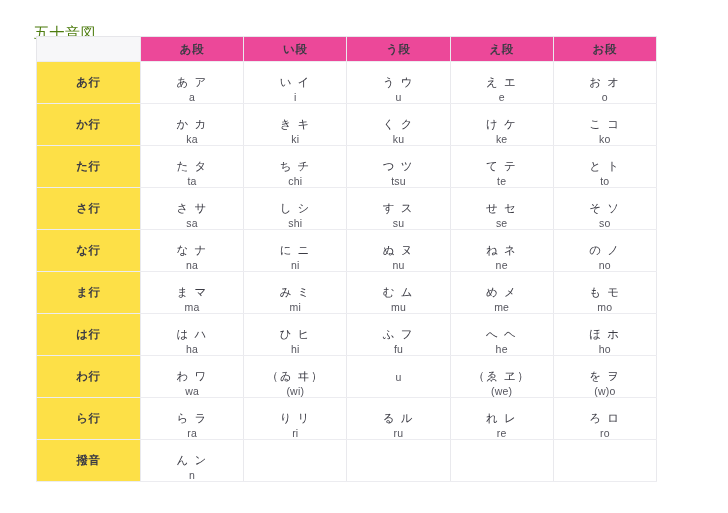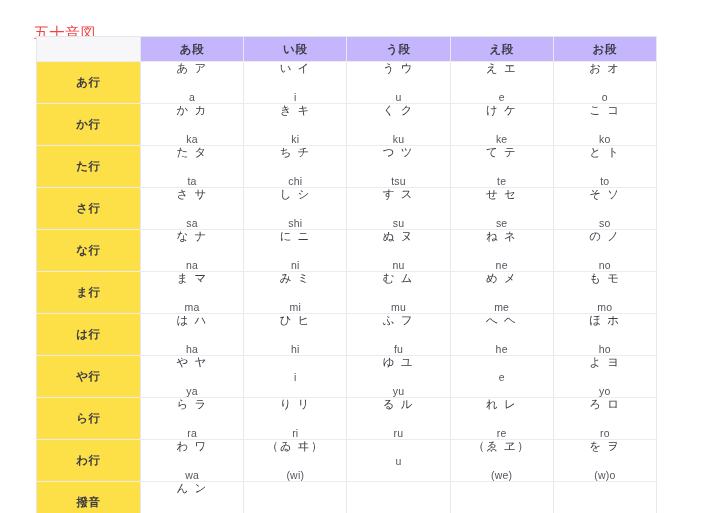--- a/index.html
+++ b/index.html
@@ -25,21 +25,21 @@
     padding: 0;
   }
 
   .page-title {
     position: absolute;
     left: 34px;
     top: 13px;
     font-size: 15px;
     line-height: 20px;
     letter-spacing: 0.5px;
-    color: #ef4444;
+    color: #4d7c0f;
     font-weight: 400;
     white-space: nowrap;
   }
 
   .table-wrap {
     position: absolute;
     left: 36px;
     top: 36px;
     width: 620px;
   }
@@ -60,21 +60,21 @@
     border-right: 1px solid #e9e9ed;
     border-bottom: 1px solid #ececf0;
     text-align: center;
     vertical-align: middle;
     padding: 0;
   }
 
   
   thead th {
     height: 24px;
-    background: #c4b5fd;
+    background: #ec4899;
     font-size: 11.5px;
     font-weight: 700;
     color: #3b3b44;
     letter-spacing: 0.6px;
   }
   thead th.corner {
     background: #f7f7f9;
   }
 
   
@@ -89,23 +89,23 @@
 
   tbody td.cell {
     height: 41px;
     background: #ffffff;
   }
 
   .cell-inner {
     display: flex;
     flex-direction: column;
     align-items: center;
-    justify-content: flex-start;
+    justify-content: flex-end;
     height: 41px;
-    gap: 16px;
+    gap: 2px;
   }
   .cell-inner.solo {
     justify-content: center;
     gap: 0;
   }
 
   .kana {
     font-size: 11.5px;
     line-height: 13px;
     color: #3b3b44;
@@ -378,47 +378,48 @@
               </div>
             </td>
             <td class="cell">
               <div class="cell-inner">
                 <div class="kana">ほ ホ</div>
                 <div class="romaji">ho</div>
               </div>
             </td>
           </tr>
           <tr>
-            <th class="rowlabel">や行</th>
-            <td class="cell">
-              <div class="cell-inner">
-                <div class="kana">や ヤ</div>
-                <div class="romaji">ya</div>
+            <th class="rowlabel">わ行</th>
+            <td class="cell">
+              <div class="cell-inner">
+                <div class="kana">わ ワ</div>
+                <div class="romaji">wa</div>
+              </div>
+            </td>
+            <td class="cell">
+              <div class="cell-inner">
+                <div class="kana">（ゐ ヰ）</div>
+                <div class="romaji">(wi)</div>
               </div>
             </td>
             <td class="cell">
               <div class="cell-inner solo">
-                <div class="romaji">i</div>
-              </div>
-            </td>
-            <td class="cell">
-              <div class="cell-inner">
-                <div class="kana">ゆ ユ</div>
-                <div class="romaji">yu</div>
-              </div>
-            </td>
-            <td class="cell">
-              <div class="cell-inner solo">
-                <div class="romaji">e</div>
-              </div>
-            </td>
-            <td class="cell">
-              <div class="cell-inner">
-                <div class="kana">よ ヨ</div>
-                <div class="romaji">yo</div>
+                <div class="romaji">u</div>
+              </div>
+            </td>
+            <td class="cell">
+              <div class="cell-inner">
+                <div class="kana">（ゑ ヱ）</div>
+                <div class="romaji">(we)</div>
+              </div>
+            </td>
+            <td class="cell">
+              <div class="cell-inner">
+                <div class="kana">を ヲ</div>
+                <div class="romaji">(w)o</div>
               </div>
             </td>
           </tr>
           <tr>
             <th class="rowlabel">ら行</th>
             <td class="cell">
               <div class="cell-inner">
                 <div class="kana">ら ラ</div>
                 <div class="romaji">ra</div>
               </div>
@@ -438,52 +439,20 @@
             <td class="cell">
               <div class="cell-inner">
                 <div class="kana">れ レ</div>
                 <div class="romaji">re</div>
               </div>
             </td>
             <td class="cell">
               <div class="cell-inner">
                 <div class="kana">ろ ロ</div>
                 <div class="romaji">ro</div>
-              </div>
-            </td>
-          </tr>
-          <tr>
-            <th class="rowlabel">わ行</th>
-            <td class="cell">
-              <div class="cell-inner">
-                <div class="kana">わ ワ</div>
-                <div class="romaji">wa</div>
-              </div>
-            </td>
-            <td class="cell">
-              <div class="cell-inner">
-                <div class="kana">（ゐ ヰ）</div>
-                <div class="romaji">(wi)</div>
-              </div>
-            </td>
-            <td class="cell">
-              <div class="cell-inner solo">
-                <div class="romaji">u</div>
-              </div>
-            </td>
-            <td class="cell">
-              <div class="cell-inner">
-                <div class="kana">（ゑ ヱ）</div>
-                <div class="romaji">(we)</div>
-              </div>
-            </td>
-            <td class="cell">
-              <div class="cell-inner">
-                <div class="kana">を ヲ</div>
-                <div class="romaji">(w)o</div>
               </div>
             </td>
           </tr>
           <tr>
             <th class="rowlabel">撥音</th>
             <td class="cell">
               <div class="cell-inner">
                 <div class="kana">ん ン</div>
                 <div class="romaji">n</div>
               </div>

